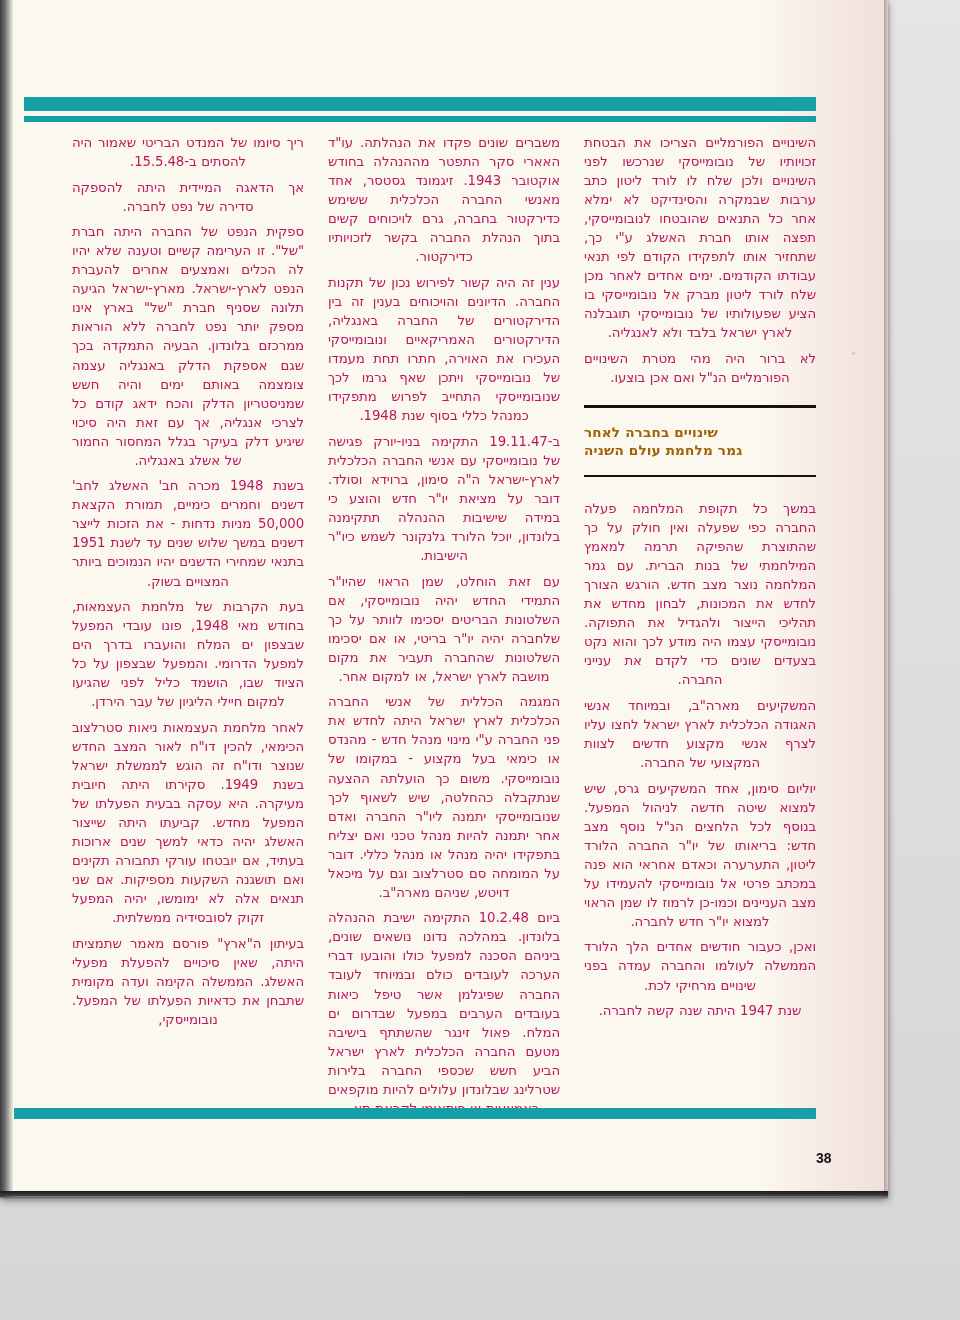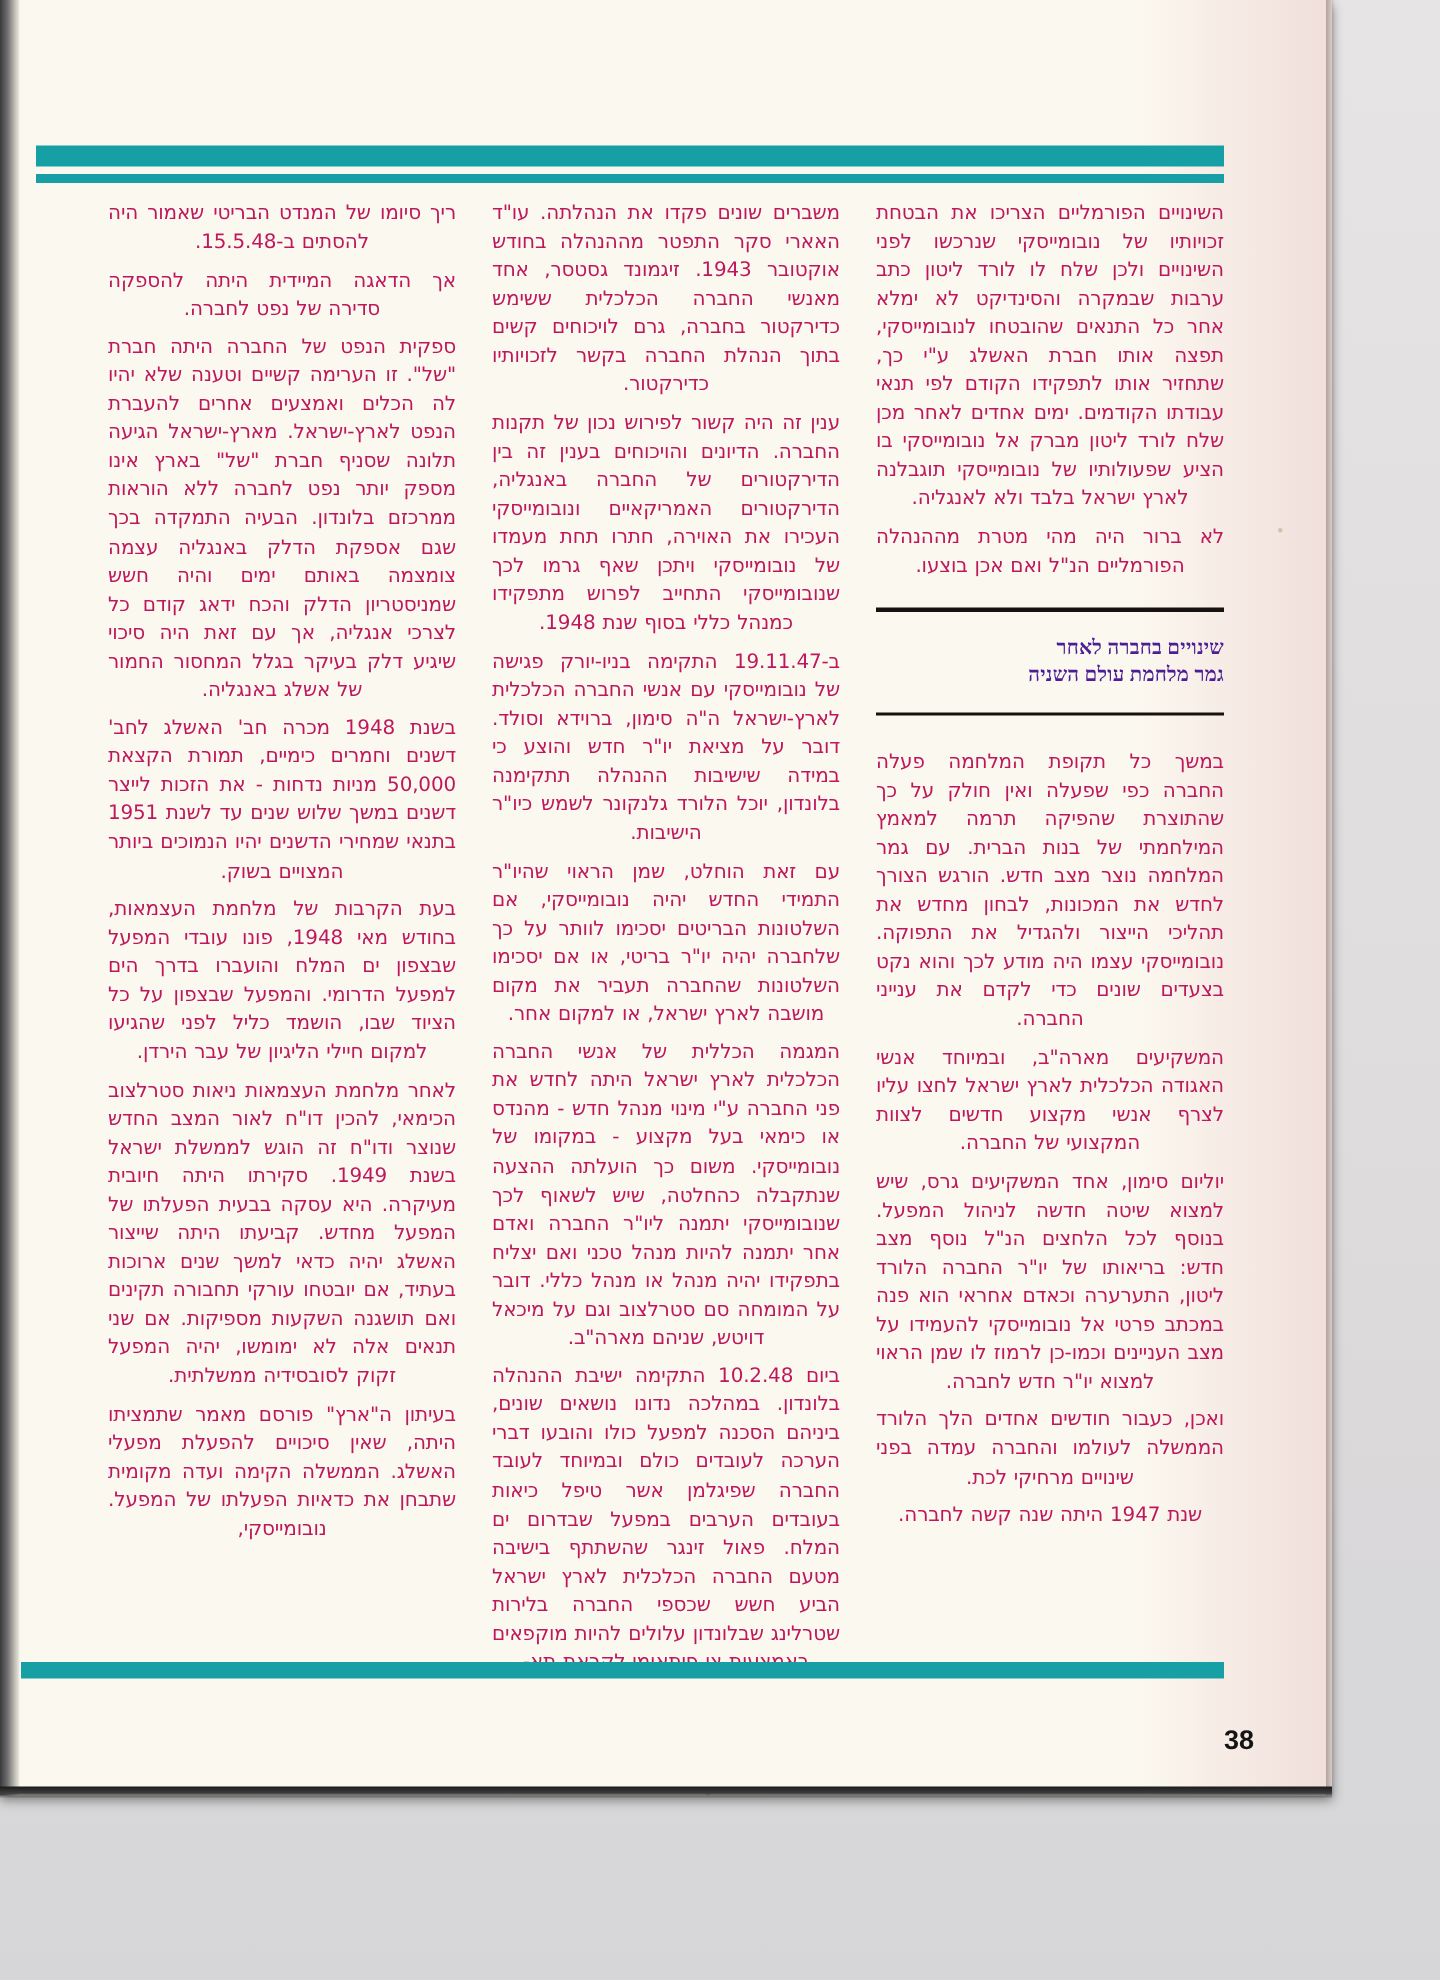--- a/index.html
+++ b/index.html
@@ -69,31 +69,30 @@
   .para.tight{margin-bottom:0;}
 
   
   #section-heading{margin:18px 0 22px 0;}
   .head-rule{height:2.4px;background:#17120f;width:100%;}
   #head-rule-top{margin-bottom:15px;}
   #head-rule-bottom{margin-top:15px;}
   .head-line{
     font-size:13.6px;
     font-weight:bold;
-    color:#4c1d95;
-    text-align:right;
+    color:#a16207;
+    text-align:left;
     line-height:18.5px;
     letter-spacing:.15px;
-    font-family:Liberation Serif, serif;
   }
 
   
   #folio{
     position:absolute;left:816px;top:1150px;
-    font-size:18px;font-weight:bold;color:#141414;
+    font-size:14px;font-weight:bold;color:#141414;
     font-family:"Liberation Sans",sans-serif;
   }
 
   
   .speck{position:absolute;border-radius:50%;background:#b8a071;opacity:.75;}
 </style>
 </head>
 <body>
 
 <div id="scan-bed"></div>
@@ -104,21 +103,21 @@
   <div id="paper-tint"></div>
 
   <div class="teal-bar" id="top-bar-thick"></div>
   <div class="teal-bar" id="top-bar-thin"></div>
 
   <div id="columns">
 
     <div class="column">
 
       <p class="para first">השינויים הפורמליים הצריכו את הבטחת זכויותיו של נובומייסקי שנרכשו לפני השינויים ולכן שלח לו לורד ליטון כתב ערבות שבמקרה והסינדיקט לא ימלא אחר כל התנאים שהובטחו לנובומייסקי, תפצה אותו חברת האשלג ע"י כך, שתחזיר אותו לתפקידו הקודם לפי תנאי עבודתו הקודמים. ימים אחדים לאחר מכן שלח לורד ליטון מברק אל נובומייסקי בו הציע שפעולותיו של נובומייסקי תוגבלנה לארץ ישראל בלבד ולא לאנגליה.</p>
-      <p class="para">לא ברור היה מהי מטרת מההנהלה הפורמליים הנ"ל ואם אכן בוצעו.</p>
+      <p class="para">לא ברור היה מהי מטרת השינויים הפורמליים הנ"ל ואם אכן בוצעו.</p>
 
       <div id="section-heading">
         <div class="head-rule" id="head-rule-top"></div>
         <div class="head-line">שינויים בחברה לאחר</div>
         <div class="head-line">גמר מלחמת עולם השניה</div>
         <div class="head-rule" id="head-rule-bottom"></div>
       </div>
 
       <p class="para">במשך כל תקופת המלחמה פעלה החברה כפי שפעלה ואין חולק על כך שהתוצרת שהפיקה תרמה למאמץ המילחמתי של בנות הברית. עם גמר המלחמה נוצר מצב חדש. הורגש הצורך לחדש את המכונות, לבחון מחדש את תהליכי הייצור ולהגדיל את התפוקה. נובומייסקי עצמו היה מודע לכך והוא נקט בצעדים שונים כדי לקדם את ענייני החברה.</p>
       <p class="para">המשקיעים מארה"ב, ובמיוחד אנשי האגודה הכלכלית לארץ ישראל לחצו עליו לצרף אנשי מקצוע חדשים לצוות המקצועי של החברה.</p>

